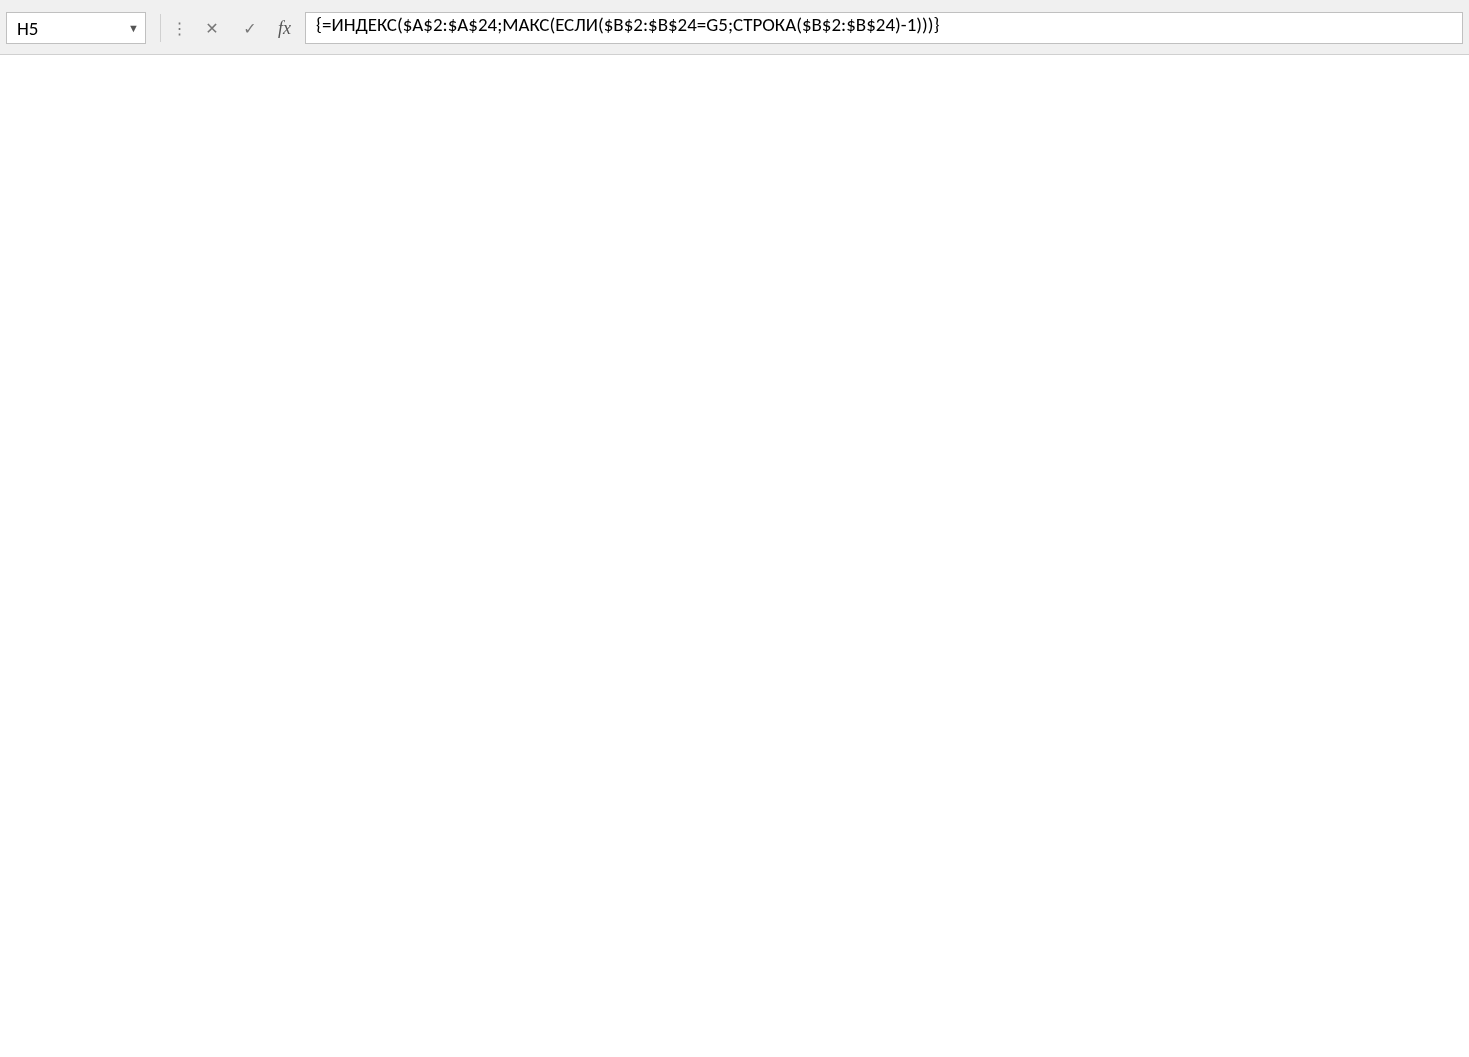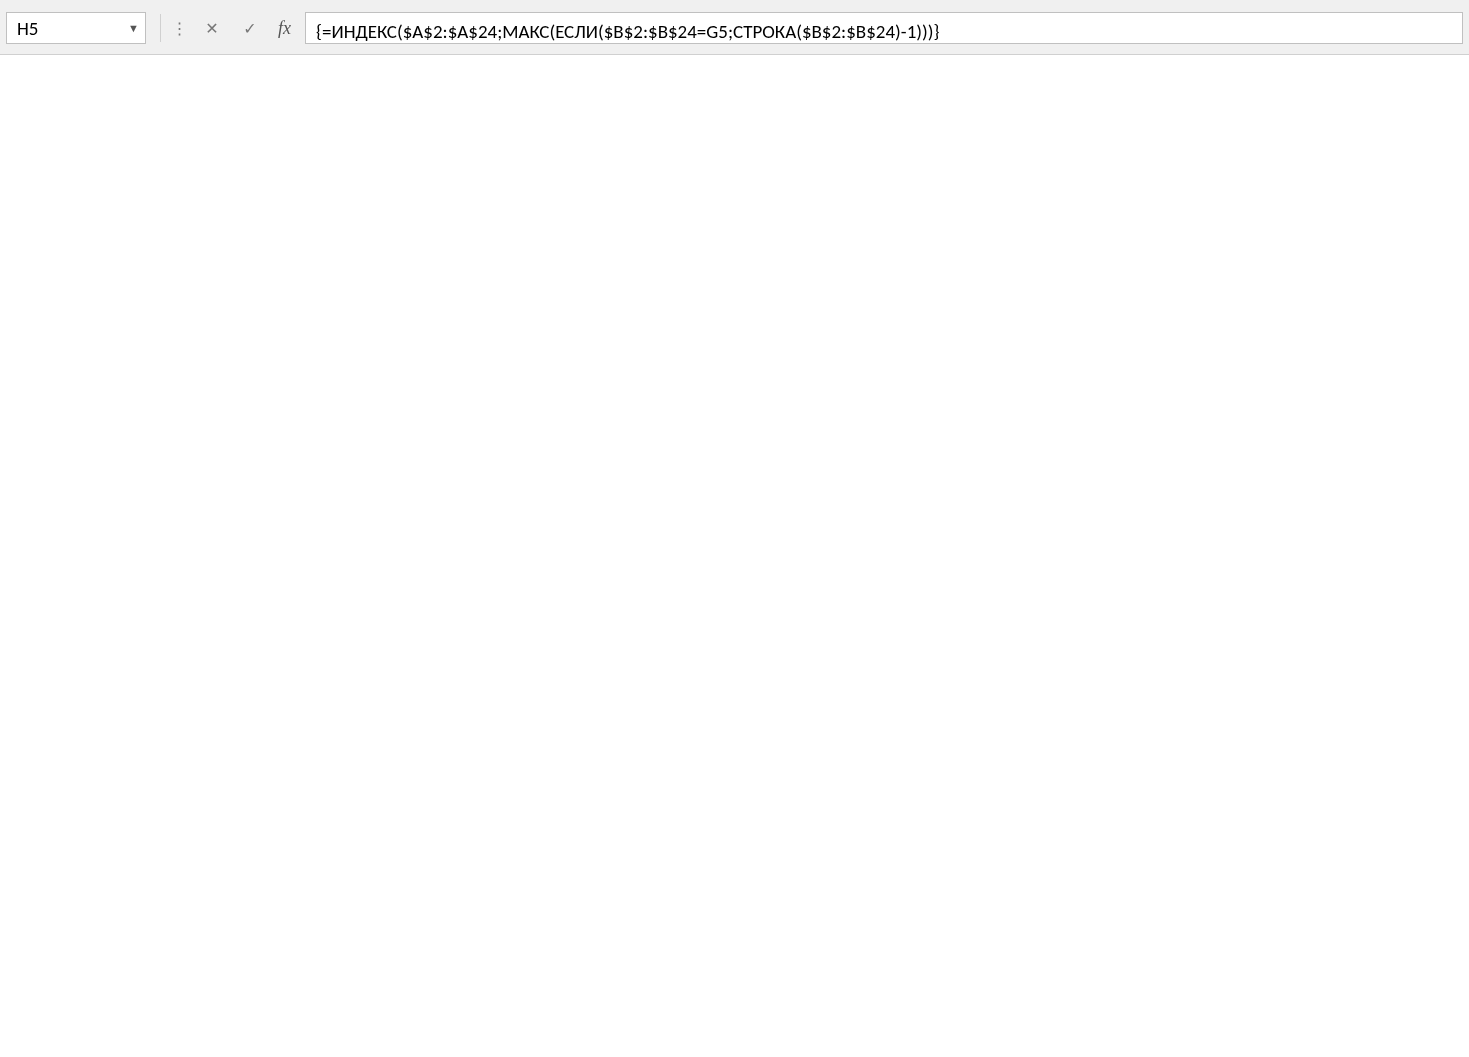--- a/index.html
+++ b/index.html
@@ -48,21 +48,21 @@
     padding: 0 4px;
   }
   .formula-input {
     flex: 1;
     height: 32px;
     background: #ffffff;
     border: 1px solid #c0c0c0;
     padding: 0 10px;
     font-size: 19px;
     display: flex;
-    align-items: flex-end;
+    align-items: flex-start;
     white-space: nowrap;
   }
 
   .sheet-area {
     position: relative;
     background: #ffffff;
   }
   .corner {
     position: absolute;
     left: 0; top: 0;

